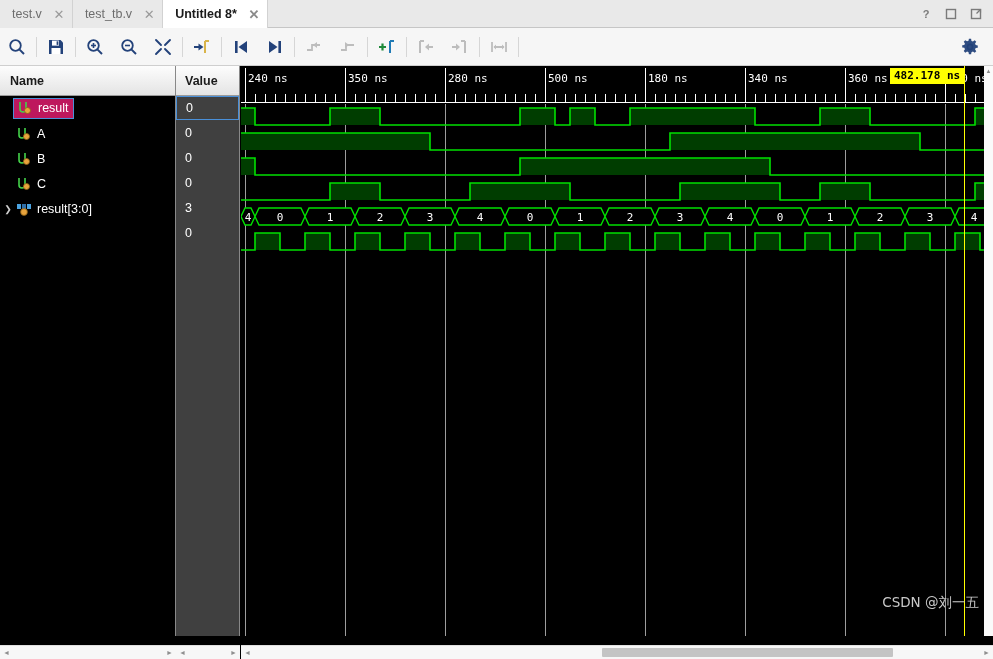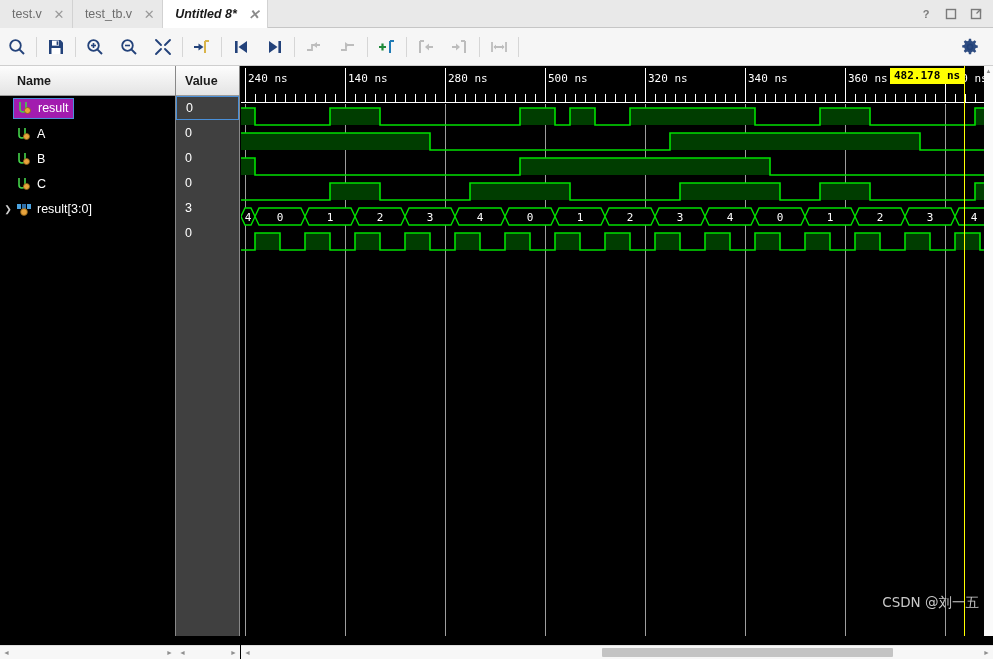--- a/index.html
+++ b/index.html
@@ -16,21 +16,21 @@
     position:absolute; left:0; top:0; width:993px; height:28px;
     background:#e9e9e9; border-bottom:1px solid #c6c6c6;
     display:flex; align-items:stretch;
   }
   .tab {
     display:flex; align-items:center; height:28px; padding:0 6px 0 12px;
     font-size:12.5px; color:#6d6d6d; background:#e9e9e9;
     border-right:1px solid #d2d2d2; white-space:nowrap;
   }
   .tab.active { background:#ffffff; color:#1a1a1a; font-weight:bold;
-                border-right:1px solid #d2d2d2;font-style:italic; }
+                border-right:1px solid #d2d2d2; }
   .tab .tab-label { margin-right:10px; }
   .tab .tab-close { font-size:13px; color:#9a9a9a; width:14px; text-align:center; }
   .tab.active .tab-close { color:#8a8a8a; }
   #tabbar-spacer { flex:1; background:#e9e9e9; }
   #win-ctrls { display:flex; align-items:center; gap:11px; padding:0 10px 0 4px; }
   #win-ctrls .wc { width:14px; height:14px; display:flex; align-items:center;
                    justify-content:center; color:#7a7a7a; }
   #win-ctrls svg { display:block; }
 
   
@@ -50,30 +50,30 @@
 
   
   #namecol { position:absolute; left:0; top:0; width:176px; height:570px;
              background:#000000; border-right:1px solid #888; }
   #valcol  { position:absolute; left:176px; top:0; width:64px; height:570px;
              background:#404040; border-right:1px solid #888; }
   .colhdr { height:30px; background:linear-gradient(#fdfdfd,#e4e4e4);
             border-bottom:1px solid #9a9a9a;
             display:flex; align-items:center; font-size:12.5px;
             font-weight:bold; color:#1b1b1b; }
-  #namecol .colhdr { padding-left:17px; }
+  #namecol .colhdr { padding-left:10px; }
   #valcol  .colhdr { padding-left:9px; }
 
   .rowlist { position:relative; }
   .srow { height:25px; display:flex; align-items:center; position:relative; }
   .twisty { width:16px; text-align:center; color:#cfcfcf; font-size:9px; }
   .sigicon { width:16px; height:16px; margin-right:5px; flex:0 0 16px; }
   .signame { font-size:12.5px; color:#ffffff; white-space:nowrap; }
   .srow.selected .namebox {
-    border:1px solid #4a90d9; background:#a21caf;
+    border:1px solid #4a90d9; background:#be185d;
     padding:1px 4px 2px 3px; margin-left:-3px;
   }
   .namebox { display:flex; align-items:center; }
 
   .vrow { height:25px; display:flex; align-items:center; padding-left:9px;
           font-size:12.5px; color:#ffffff; }
   .vrow.selected { border:1px solid #4a90d9; height:24px; }
 
   
   #wavewrap { position:absolute; left:241px; top:0; width:752px; height:570px;
@@ -413,27 +413,27 @@
           <div class="rl-minor" style="left: 674px;"></div>
           <div class="rl-minor" style="left: 684px;"></div>
           <div class="rl-minor" style="left: 694px;"></div>
           <div class="rl-minor" style="left: 714px;"></div>
           <div class="rl-minor" style="left: 724px;"></div>
           <div class="rl-minor" style="left: 734px;"></div>
           <div class="rl-minor" style="left: 744px;"></div>
           <div class="rl-major" style="left: 4px;"></div>
           <div class="rl-label" style="left: 4px;">240 ns</div>
           <div class="rl-major" style="left: 104px;"></div>
-          <div class="rl-label" style="left: 104px;">140 ns</div>
+          <div class="rl-label" style="left: 104px;">350 ns</div>
           <div class="rl-major" style="left: 204px;"></div>
           <div class="rl-label" style="left: 204px;">280 ns</div>
           <div class="rl-major" style="left: 304px;"></div>
           <div class="rl-label" style="left: 304px;">500 ns</div>
           <div class="rl-major" style="left: 404px;"></div>
-          <div class="rl-label" style="left: 404px;">320 ns</div>
+          <div class="rl-label" style="left: 404px;">180 ns</div>
           <div class="rl-major" style="left: 504px;"></div>
           <div class="rl-label" style="left: 504px;">340 ns</div>
           <div class="rl-major" style="left: 604px;"></div>
           <div class="rl-label" style="left: 604px; text-align: right;">360 ns</div>
           <div class="rl-major" style="left: 704px;"></div>
           <div class="rl-label" style="left: 704px;">380 ns</div>
         </div>
       <div id="lanes">
           <div class="gridline" style="left: 4px;"></div>
           <div class="gridline" style="left: 104px;"></div>

